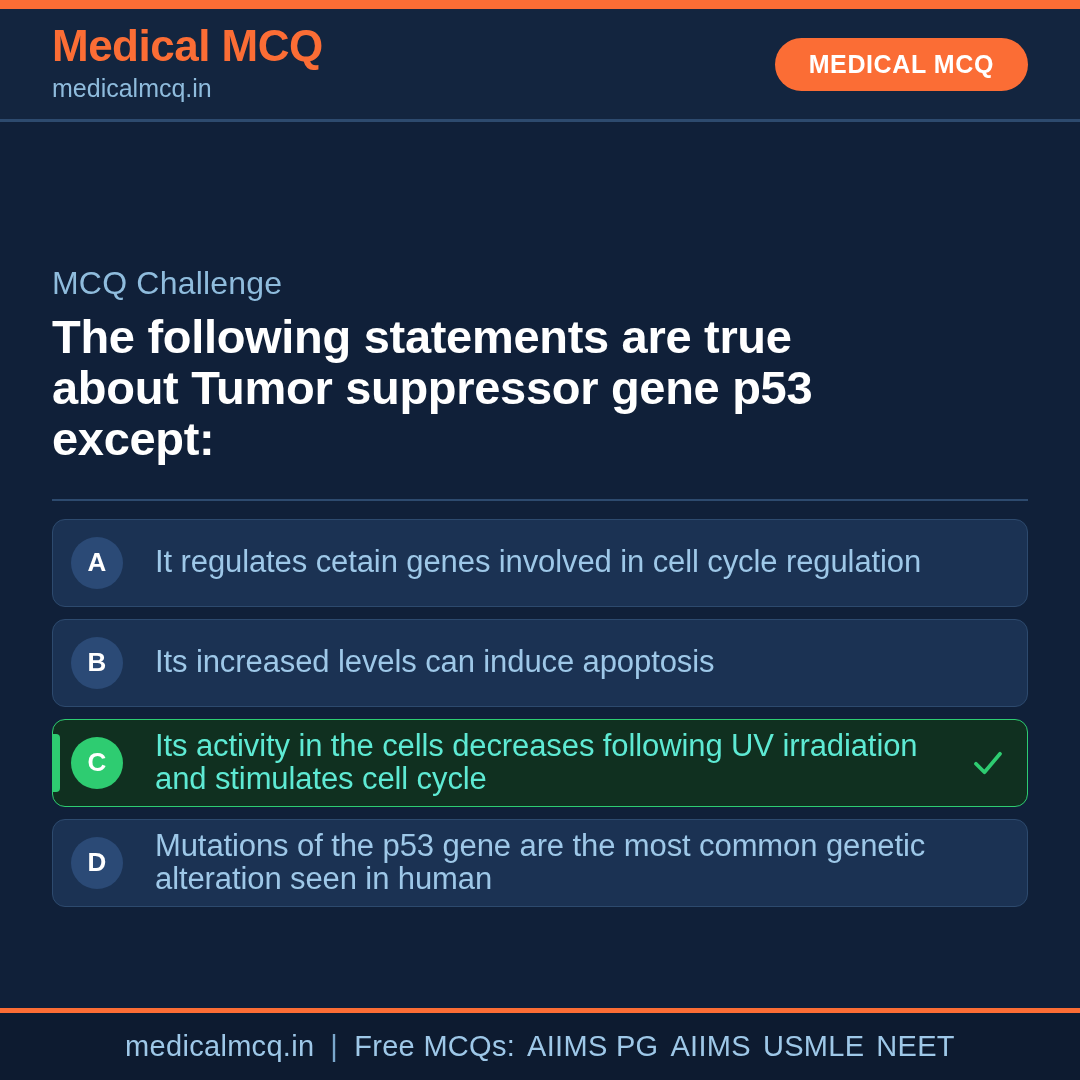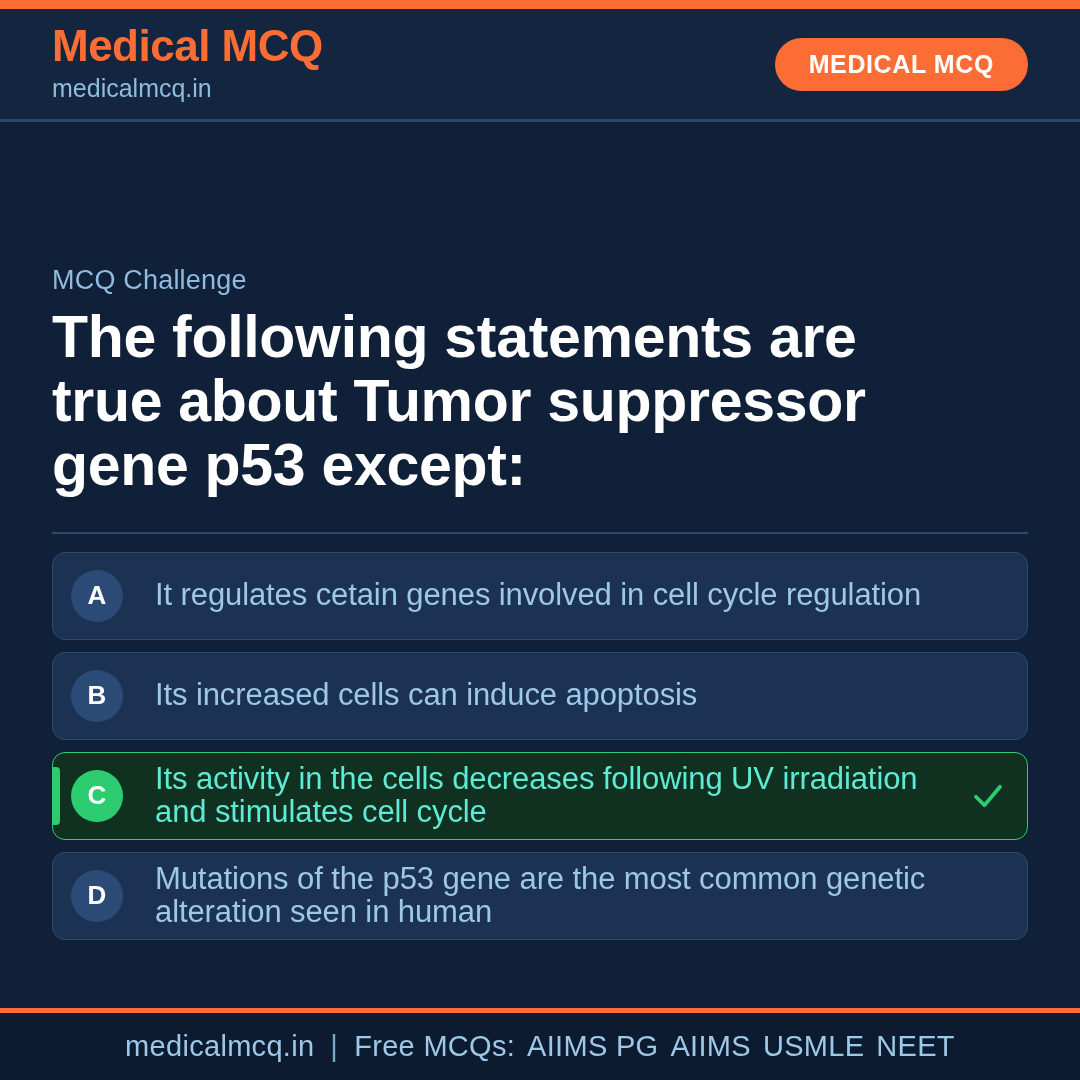--- a/index.html
+++ b/index.html
@@ -79,29 +79,29 @@
     flex: 1 1 auto;
     position: relative;
     padding: 0 52px;
     display: flex;
     flex-direction: column;
   }
 
   .question-block { margin-top: 142px; }
 
   .eyebrow {
-    font-size: 27px;
+    font-size: 32px;
     color: #8fbcdd;
     letter-spacing: 0.2px;
     line-height: 1.2;
   }
 
   .question-title {
     margin-top: 10px;
-    font-size: 59px;
+    font-size: 47px;
     font-weight: bold;
     color: #ffffff;
     line-height: 1.08;
     letter-spacing: -0.3px;
     max-width: 870px;
   }
 
   .divider {
     margin-top: 34px;
     height: 2px;
@@ -233,21 +233,21 @@
       <div class="option">
 
         <div class="badge">A</div>
         <div class="otext">It regulates cetain genes involved in cell cycle regulation</div>
 
       </div>
 
       <div class="option">
 
         <div class="badge">B</div>
-        <div class="otext">Its increased cells can induce apoptosis</div>
+        <div class="otext">Its increased levels can induce apoptosis</div>
 
       </div>
 
       <div class="option correct">
         <div class="accent-bar"></div>
         <div class="badge">C</div>
         <div class="otext">Its activity in the cells decreases following UV irradiation and stimulates cell cycle</div>
         <svg class="tick" viewBox="0 0 24 24" fill="none" stroke="#2ecc71" stroke-width="2.6" stroke-linecap="round" stroke-linejoin="round">
             <polyline points="3.5 12.5 9.5 18.5 20.5 5.5"></polyline>
           </svg>

